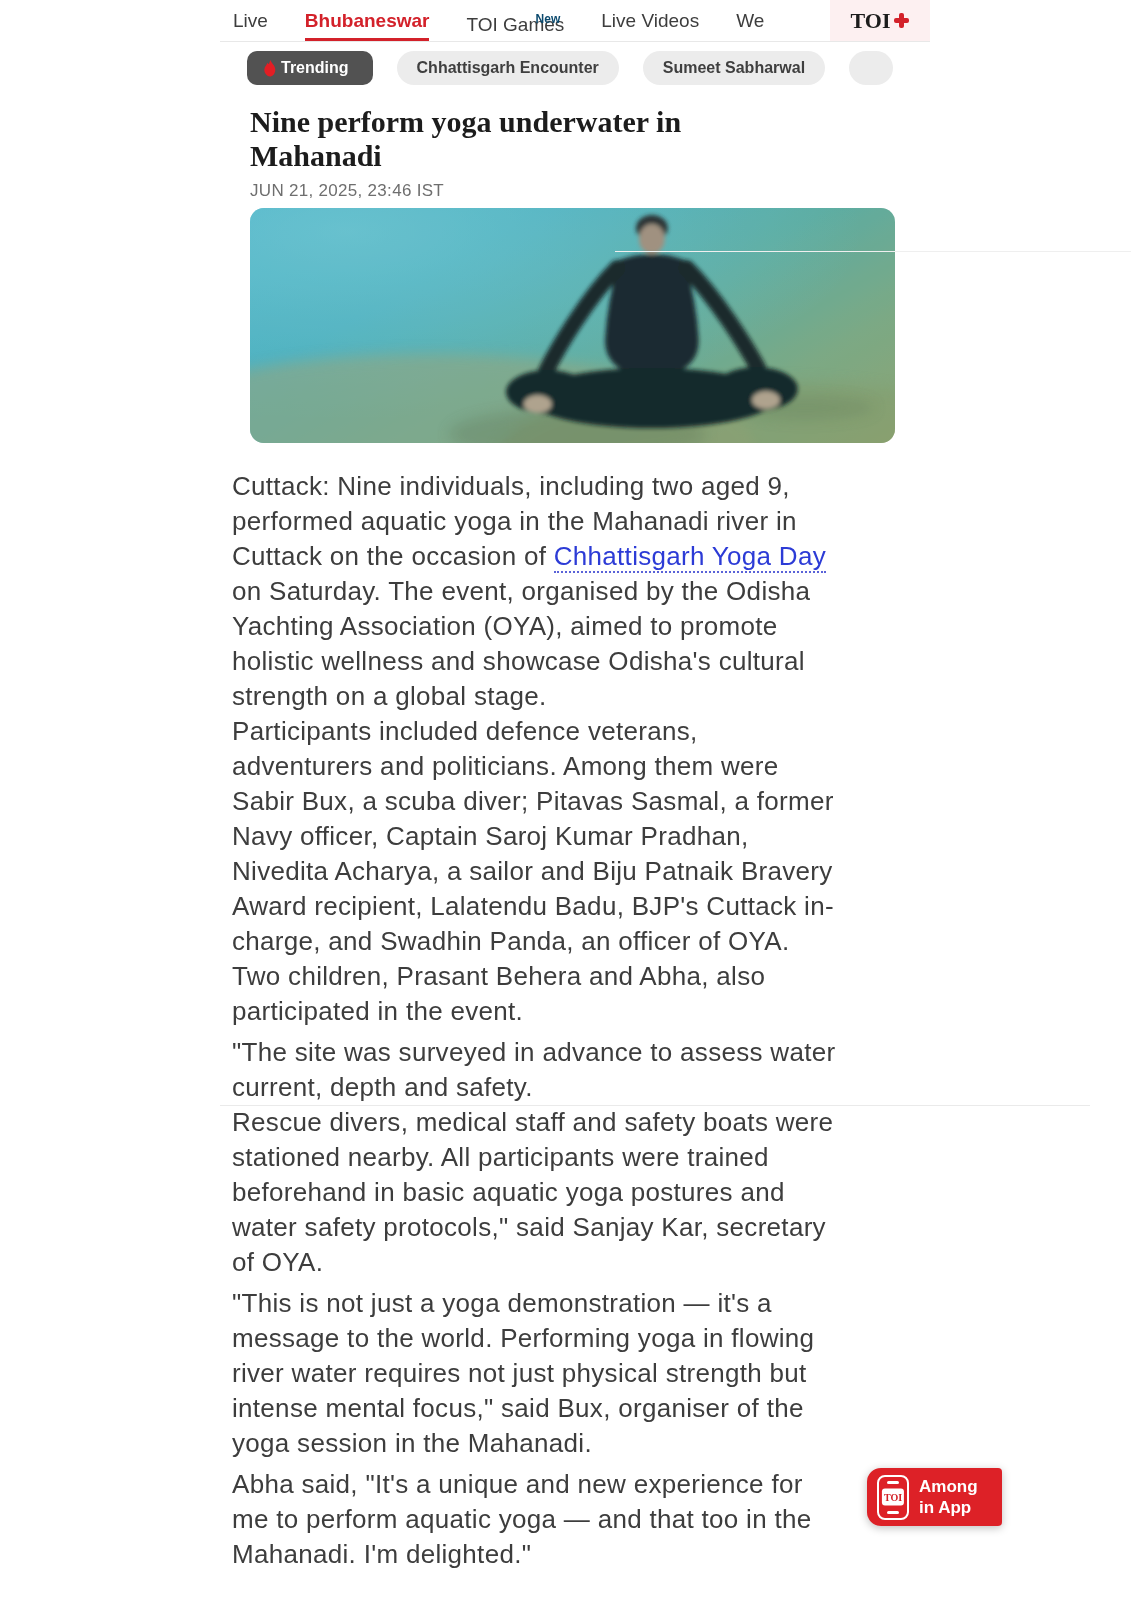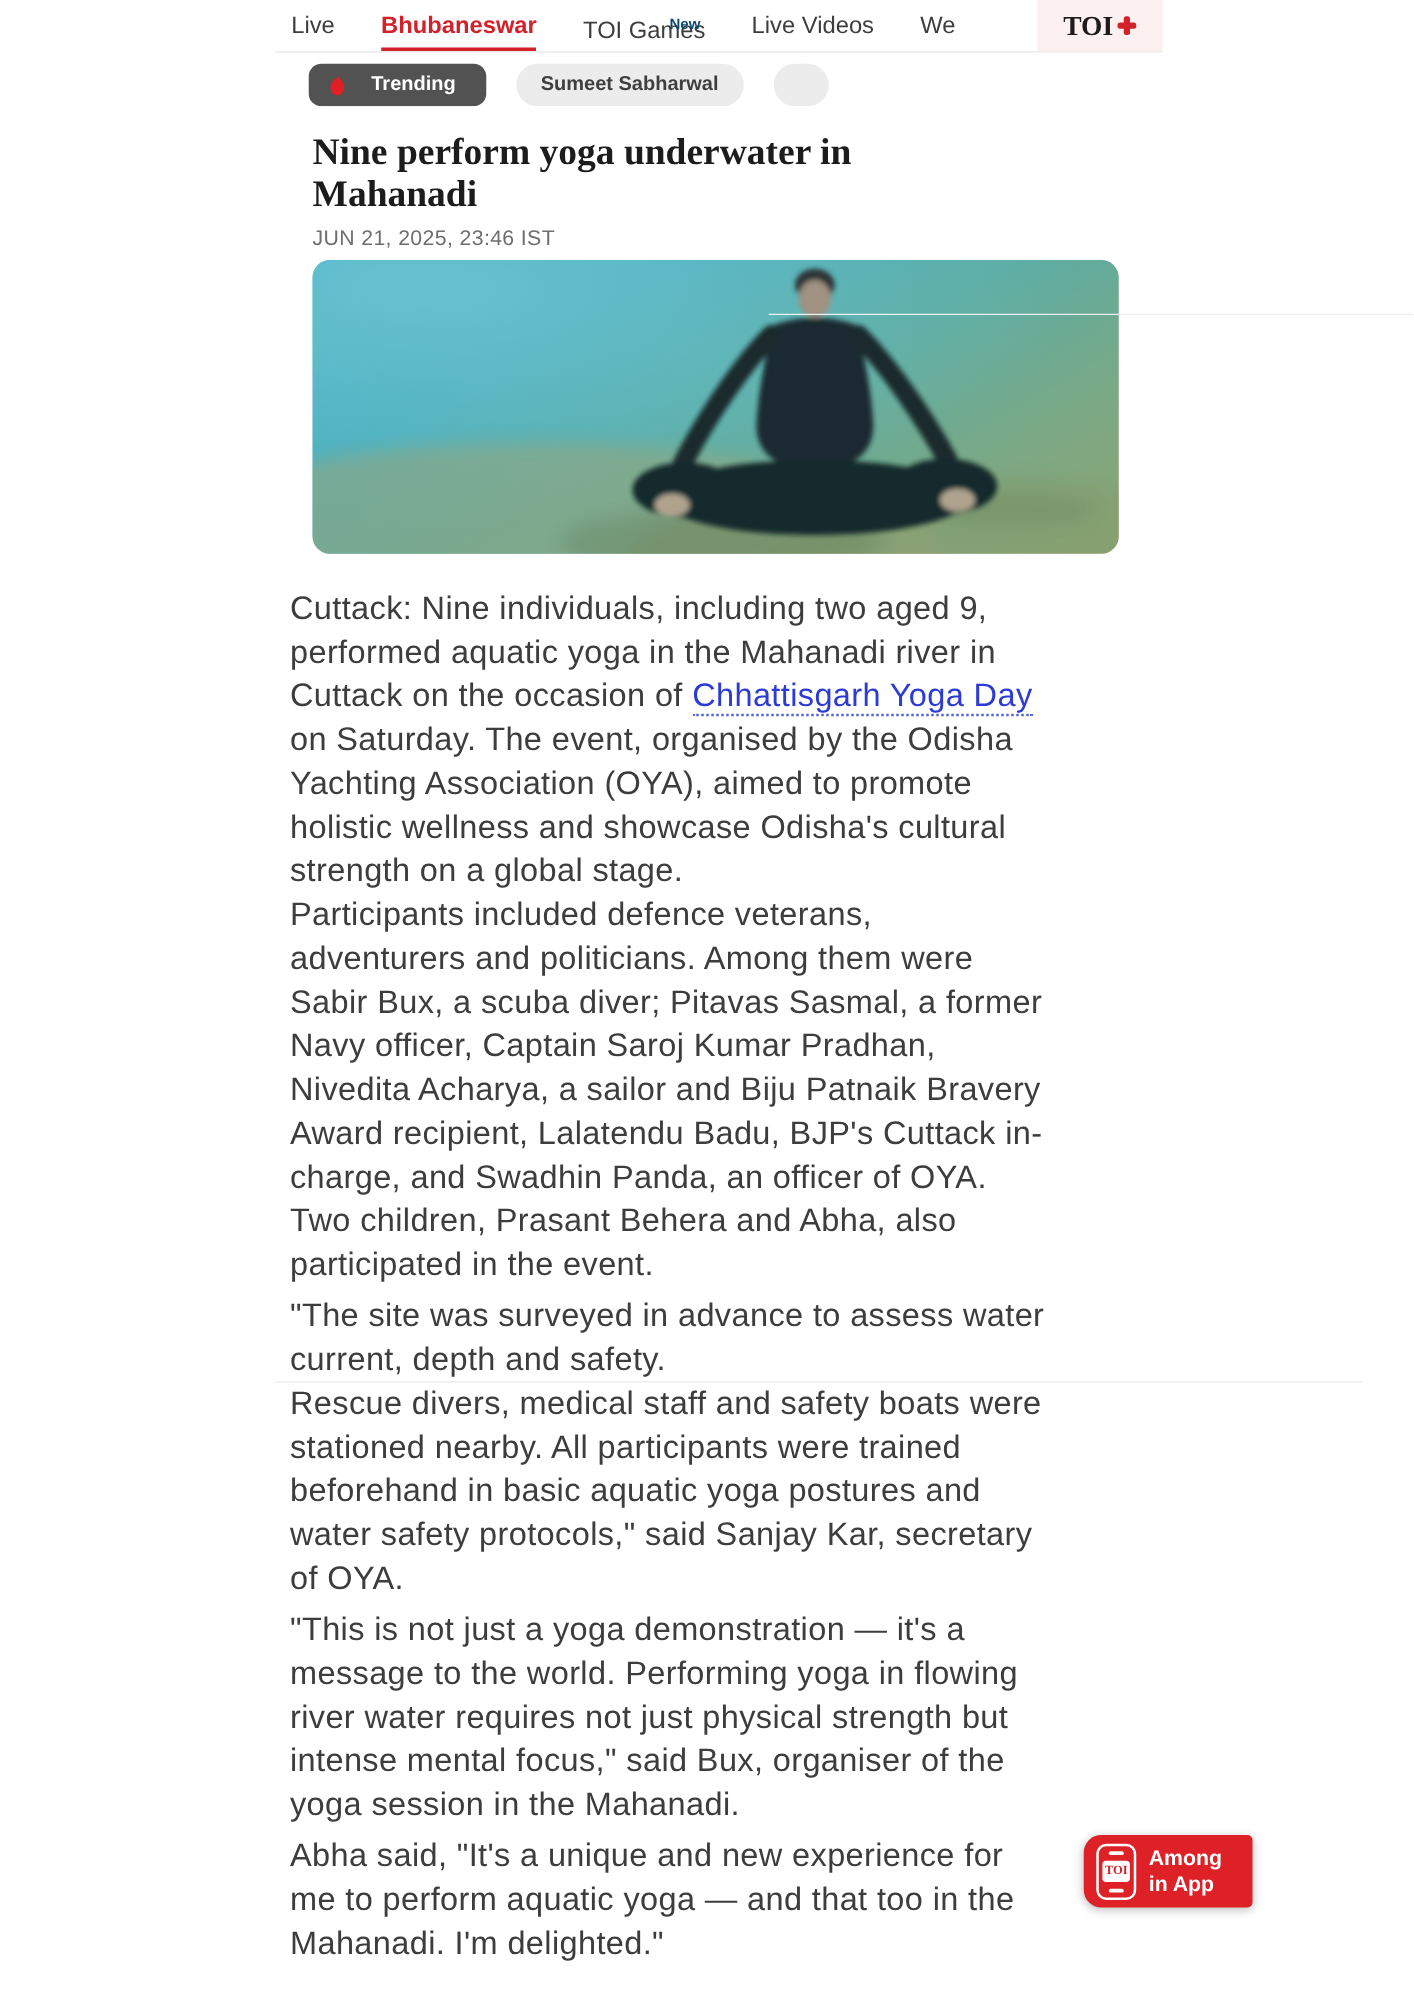--- a/index.html
+++ b/index.html
@@ -50,21 +50,21 @@
   .trending-row {
     width:697px; padding:9px 0 0 27px; display:flex; align-items:center; gap:24px;
     overflow:hidden; white-space:nowrap;
   }
   .chip {
     flex:none; background:#ececec; color:#3f3f3f; font-weight:700; font-size:16px;
     border-radius:17px; padding:8px 20px; display:flex; align-items:center;
   }
   .chip-trending {
     flex:none; position:relative; background:#525252; color:#fff; font-weight:700; font-size:16px;
-    border-radius:10px; padding:8px 24px 8px 16px; display:flex; align-items:center; gap:20px;
+    border-radius:10px; padding:8px 24px 8px 16px; display:flex; align-items:center; gap:4px;
   }
   .chip-trending::after {
     content:""; position:absolute; right:-9px; top:50%; width:24px; height:24px;
     background:#525252; border-radius:4px; transform:translateY(-50%) rotate(45deg); z-index:-1;
   }
   .chip-sliver { flex:none; width:44px; height:34px; border-radius:17px; background:#ececec; }
   .flame { width:14px; height:17px; flex:none; }
 
   
   .article-head { padding:20px 30px 16px 30px; }
@@ -136,20 +136,23 @@
       </div>
     </div>
 
     <div class="trending-row">
       <div class="chip-trending">
         <svg class="flame" viewBox="0 0 14 18">
             <path d="M7.2 0 C9 4 12.6 6 12.6 10.2 C12.6 14.6 9.6 17.4 6.9 17.4 C4.2 17.4 1 14.6 1 10.4 C1 7.2 3.2 6 4.3 2.9 C5 4.8 6.3 5 7.2 0 Z" fill="#e31e24"></path>
           </svg>
         <span>Trending</span>
       </div>
+      <div class="chip">
+          <span>Chhattisgarh Encounter</span>
+        </div>
       <div class="chip">
           <span>Sumeet Sabharwal</span>
         </div>
       <div class="chip-sliver"></div>
     </div>
 
     <div class="article-head">
       <h1 class="article-title">Nine perform yoga underwater in
 Mahanadi</h1>
       <div class="article-date">JUN 21, 2025, 23:46 IST</div>

